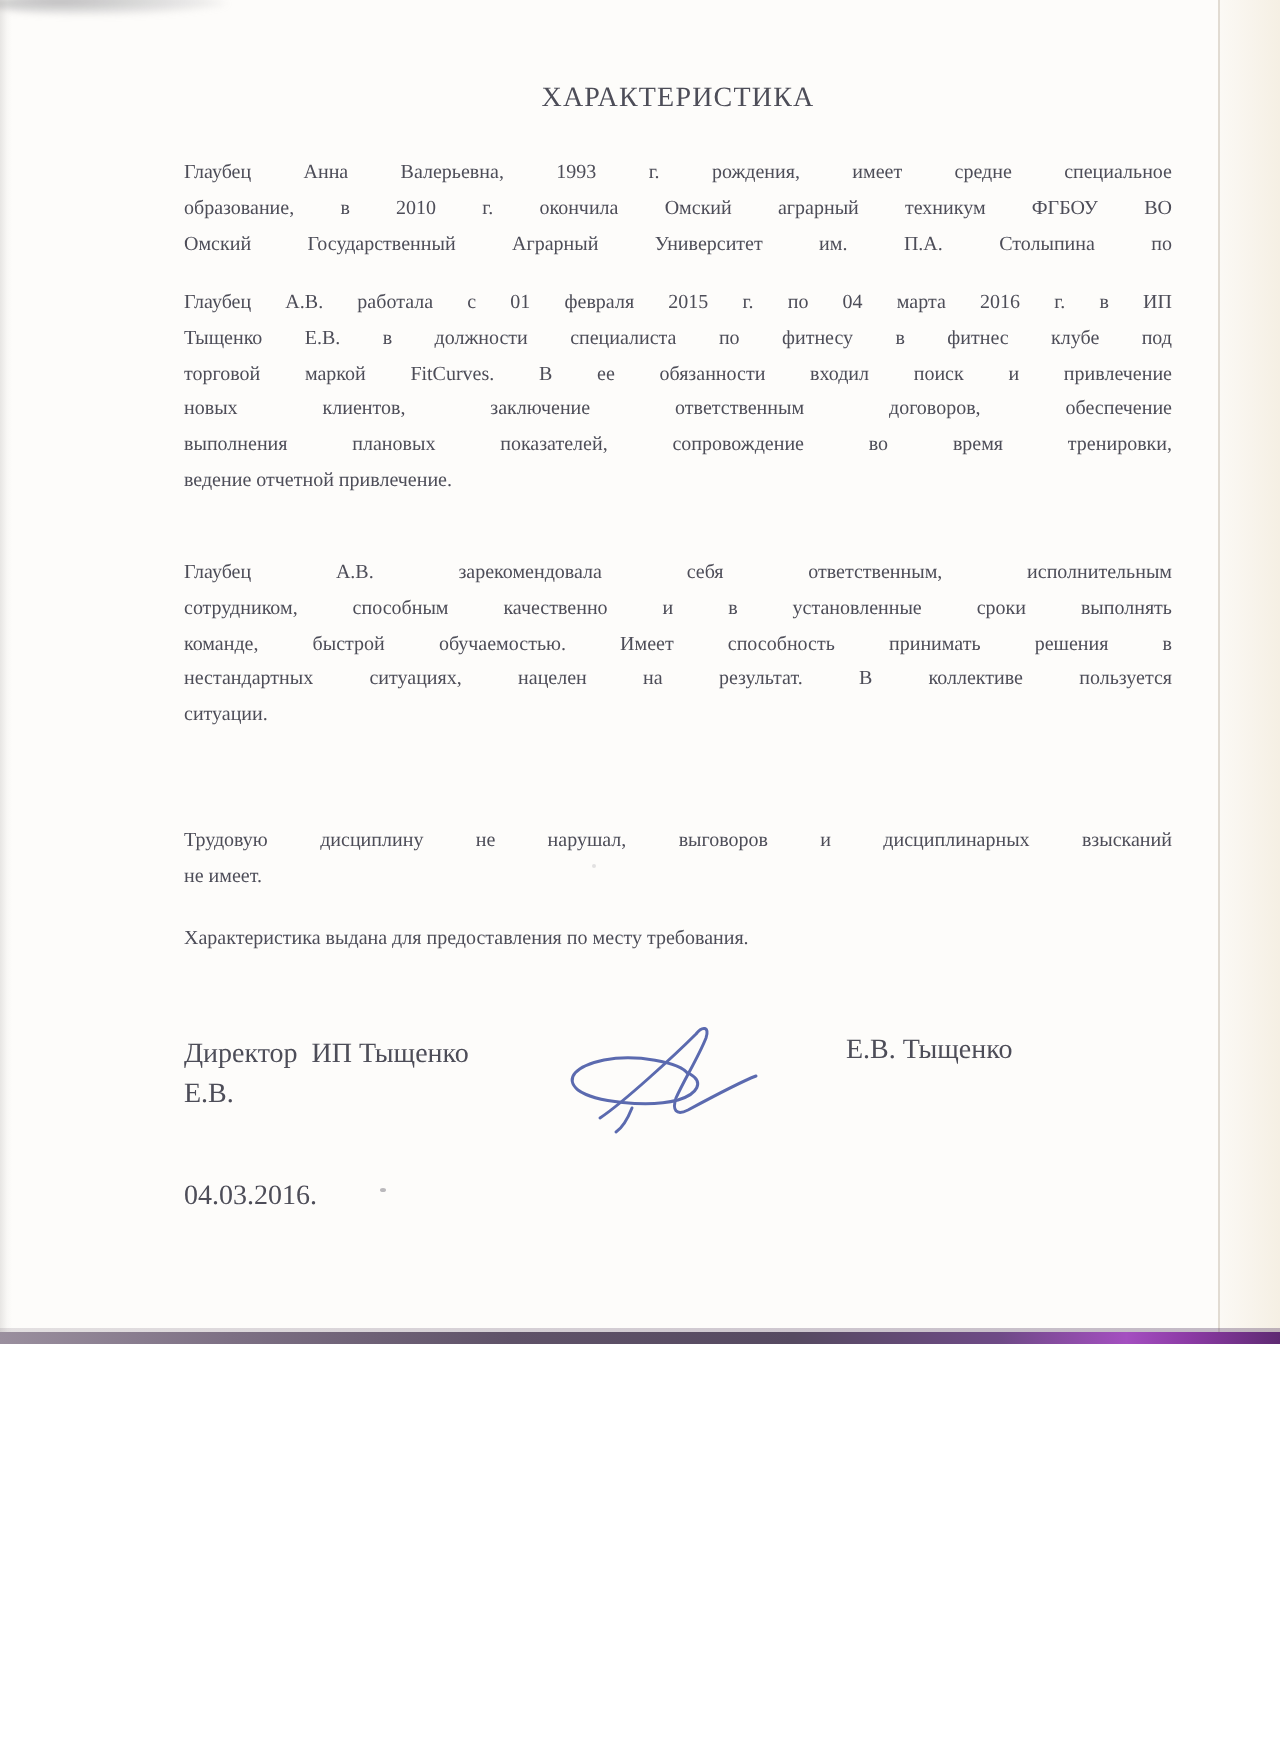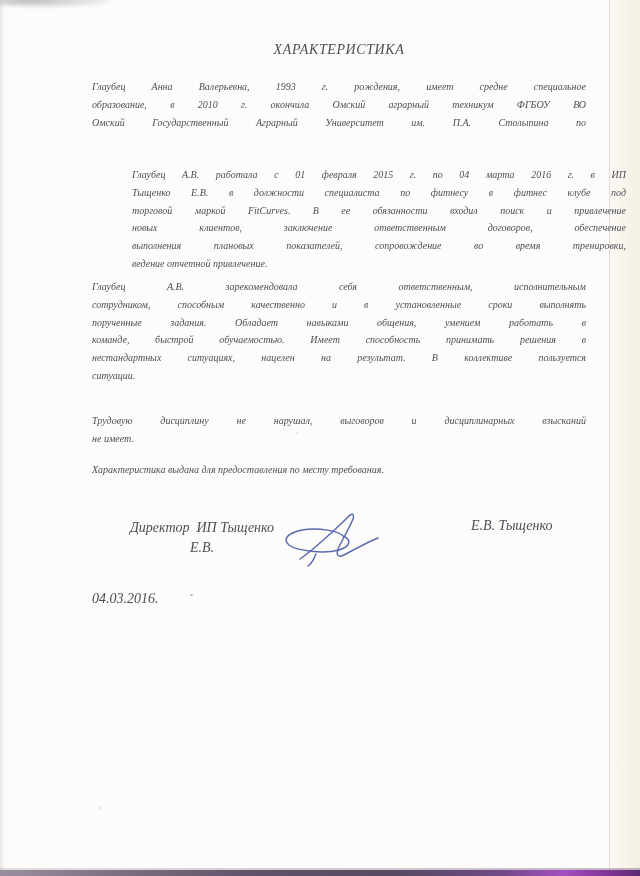--- a/index.html
+++ b/index.html
@@ -3,25 +3,24 @@
 <meta charset="utf-8">
 <style>
   html, body { margin: 0; padding: 0; }
   body {
     width: 640px; height: 876px;
     font-family: "Liberation Serif", "DejaVu Serif", serif;
     background: #ffffff;
   }
   .page {
     position: relative;
-    width: 640px; height: 876px;
+    width: 640px; height: 672px;
     background: var(--page-bg, #fdfcfa);
     overflow: hidden;
     color: var(--text-col, #4d4d58);
-    font-style: italic;
   }
   
   .corner-smudge {
     position: absolute; left: -6px; top: -4px; width: 120px; height: 12px;
     background: radial-gradient(ellipse at 30% 40%, rgba(110,110,115,0.45), rgba(160,160,165,0.18) 60%, rgba(200,200,200,0) 75%);
     filter: blur(1.5px);
     border-radius: 50%;
   }
   .left-edge-shade {
     position: absolute; left: 0; top: 0; width: 6px; height: 100%;
@@ -56,34 +55,33 @@
     text-align: center;
     font-size: 14px; letter-spacing: 0.6px;
   }
   .paragraph {
     position: absolute; left: 92px; width: 494px;
     font-size: 10px;
   }
   .paragraph .line { line-height: 17.8px; white-space: normal; }
   .paragraph .line.just { text-align: justify; text-align-last: justify; }
   .p1 { top: 78px; }
-  .p2 { top: 166px; margin-left: 40px; }
+  .p2 { top: 143px; }
   .p3 { top: 278px; }
   .p4 { top: 412px; }
   .p5 { top: 461px; }
 
   .sig-left {
     position: absolute; left: 92px; top: 518px; width: 220px;
-    font-size: 14px; line-height: 19.5px; text-align: center;
+    font-size: 14px; line-height: 19.5px;
   }
   .sig-left .l1 { white-space: pre; }
   .sig-right {
     position: absolute; left: 423px; top: 518px;
     font-size: 14px;
-    margin-left: 48px;
   }
   .sig-ink {
     position: absolute; left: 274px; top: 508px; width: 120px; height: 62px;
   }
   .doc-date {
     position: absolute; left: 92px; top: 591px;
     font-size: 14px;
   }
 </style>
 </head>
@@ -111,21 +109,20 @@
       <div class="line just">Глаубец А.В. работала с 01 февраля 2015 г. по 04 марта 2016 г. в ИП</div>
       <div class="line just">Тыщенко Е.В. в должности специалиста по фитнесу в фитнес клубе под</div>
       <div class="line just">торговой маркой FitCurves. В ее обязанности входил поиск и привлечение</div>
       <div class="line just">новых клиентов, заключение ответственным договоров, обеспечение</div>
       <div class="line just">выполнения плановых показателей, сопровождение во время тренировки,</div>
       <div class="line">ведение отчетной привлечение.</div>
     </div>
   <div class="paragraph p3">
       <div class="line just">Глаубец А.В. зарекомендовала себя ответственным, исполнительным</div>
       <div class="line just">сотрудником, способным качественно и в установленные сроки выполнять</div>
-      <div class="line just">порученные задания. Обладает навыками общения, умением работать в</div>
       <div class="line just">команде, быстрой обучаемостью. Имеет способность принимать решения в</div>
       <div class="line just">нестандартных ситуациях, нацелен на результат. В коллективе пользуется</div>
       <div class="line">ситуации.</div>
     </div>
   <div class="paragraph p4">
       <div class="line just">Трудовую дисциплину не нарушал, выговоров и дисциплинарных взысканий</div>
       <div class="line">не имеет.</div>
     </div>
   <div class="paragraph p5">
       <div class="line">Характеристика выдана для предоставления по месту требования.</div>

